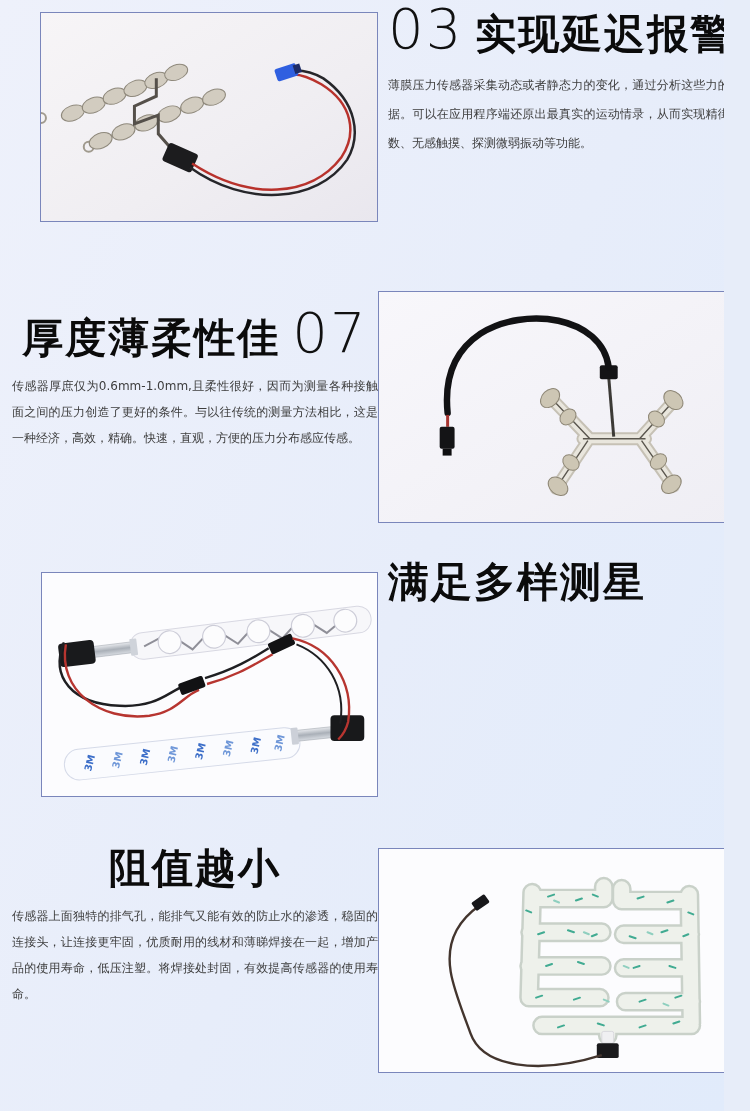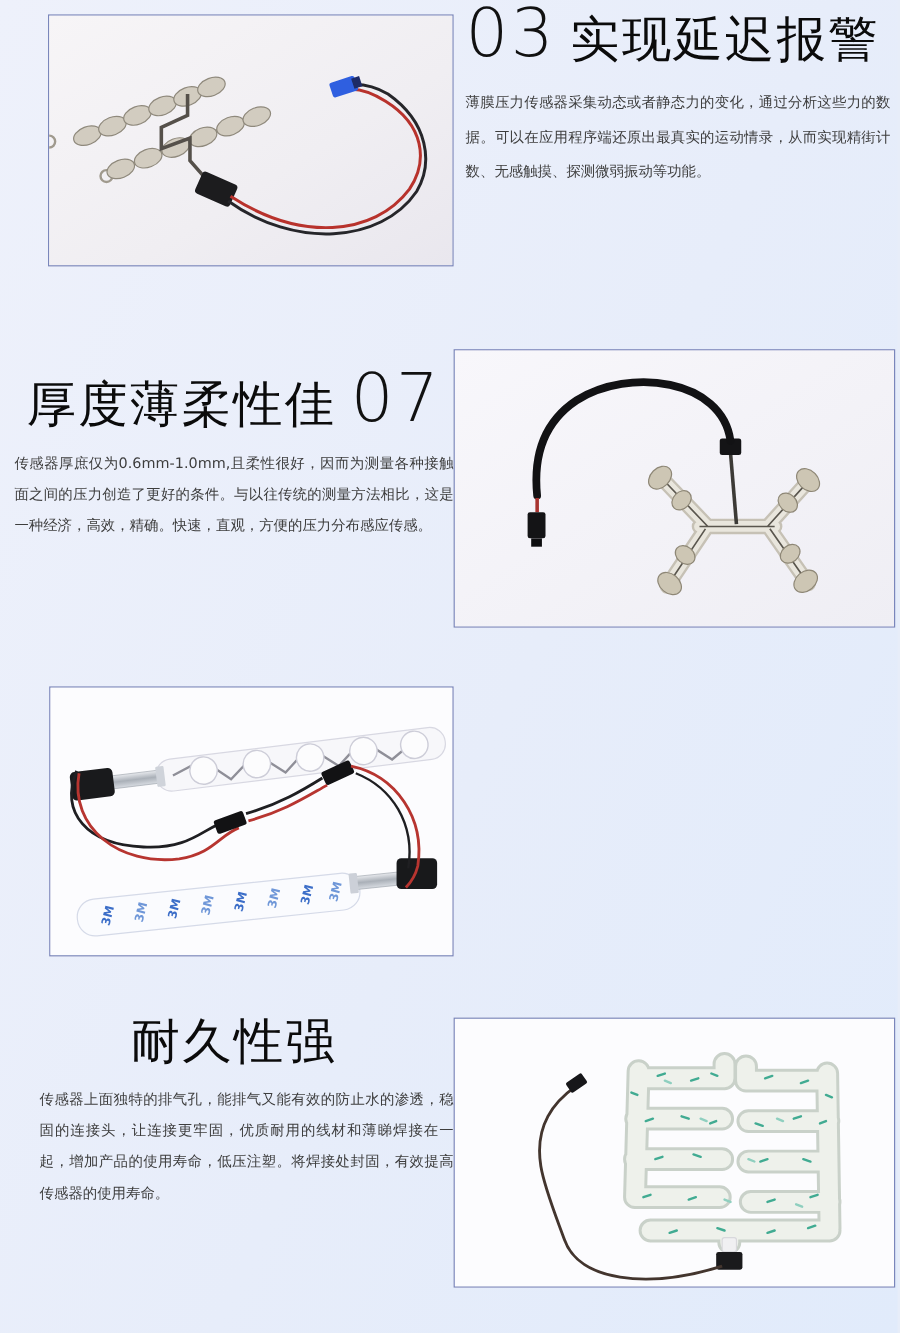--- a/index.html
+++ b/index.html
@@ -1,20 +1,19 @@
 <!DOCTYPE html>
 <html><head>
 <meta charset="utf-8">
 <style>
   html,body{margin:0;padding:0;background:#e7edf9;}
   .canvas{
     position:relative;width:724px;height:1111px;overflow:hidden;
     background:linear-gradient(115deg,#eef1fb 0%,#e7edfa 55%,#e1ebfb 100%);
     font-family:"DejaVu Sans","Liberation Sans",sans-serif;
-    padding-left:24px;
   }
   .photo-frame{
     position:absolute;box-sizing:border-box;
     border:1px solid #7a86bb;background:#f5f4f7;
   }
   .photo-frame svg{display:block;width:100%;height:100%;}
   .f1{left:40px;top:12px;width:338px;height:210px;}
   .f2{left:378px;top:291px;width:368px;height:232px;}
   .f3{left:41px;top:572px;width:337px;height:225px;}
   .f4{left:378px;top:848px;width:368px;height:225px;}
@@ -22,25 +21,25 @@
   .sec-text{position:absolute;color:#0c0c0c;}
   .t1{left:388px;top:0px;width:354px;}
   .t2{left:12px;top:304px;width:366px;}
   .t3{left:388px;top:560px;width:354px;}
   .t4{left:12px;top:846px;width:366px;}
 
   .heading{display:flex;align-items:baseline;gap:12px;white-space:nowrap;}
   .heading.center{justify-content:center;}
   .heading.gap-wide{gap:44px;}
   .num{font-size:56px;font-weight:200;letter-spacing:2px;line-height:1.05;color:#111;}
-  .ttl{font-size:41px;font-weight:400;letter-spacing:2px;line-height:1.1;color:#0b0b0b;}
+  .ttl{font-size:41px;font-weight:700;letter-spacing:2px;line-height:1.1;color:#0b0b0b;}
   .body-text{margin-top:10px;font-size:12px;line-height:26px;color:#3d3d3d;text-align:justify;}
   .t1 .body-text{line-height:29px;margin-top:12px;}
   .t2 .body-text{margin-top:10px;}
-  .t4 .body-text{margin-top:12px;margin-left:21px;}
+  .t4 .body-text{margin-top:12px;}
 </style>
 </head>
 <body>
 
 <div class="canvas">
 
   <div class="photo-frame f1">
     <svg viewBox="0 0 338 210" preserveAspectRatio="none">
       <defs>
         <linearGradient id="pbg1" x1="0" y1="0" x2="1" y2="1">
@@ -197,26 +196,27 @@
       <g transform="rotate(-25 240 72)">
           <rect x="228" y="66" width="26" height="12" rx="2" fill="#121214"></rect>
         </g>
       <path d="M252,66 C290,74 314,110 308,150 C306,158 302,164 298,168" fill="none" stroke="#b73530" stroke-width="2.4"></path>
       <path d="M256,72 C286,84 306,114 300,152" fill="none" stroke="#1f1f22" stroke-width="2"></path>
     </svg>
   </div>
 
   <div class="sec-text t3">
     <div class="heading">
+      <span class="ttl">满足多样测星</span>
     </div>
   </div>
 
   <div class="sec-text t4">
     <div class="heading center gap-wide">
-      <span class="ttl">耐久性强</span>
+      <span class="ttl">阻值越小</span>
     </div>
     <div class="body-text">传感器上面独特的排气孔，能排气又能有效的防止水的渗透，稳固的连接头，让连接更牢固，优质耐用的线材和薄睇焊接在一起，增加产品的使用寿命，低压注塑。将焊接处封固，有效提高传感器的使用寿命。</div>
   </div>
 
   <div class="photo-frame f4">
     <svg viewBox="0 0 368 225" preserveAspectRatio="none">
       <rect width="368" height="225" fill="#fcfcfe"></rect>
 
       <path d="M154,44 L151,150 M154,50 H226 M152,84 H224 M151,118 H224 M151,150 H222
                M312,46 L314,176 M312,52 H244 M313,86 H246 M313,120 H246 M314,154 H248

